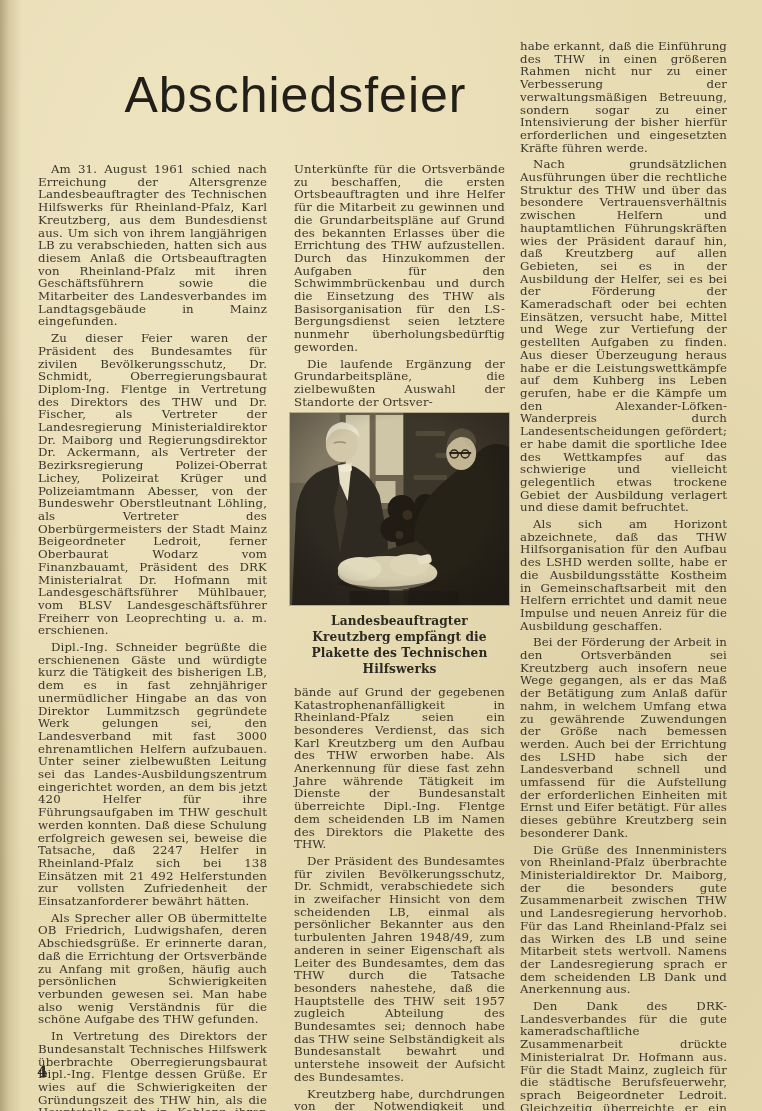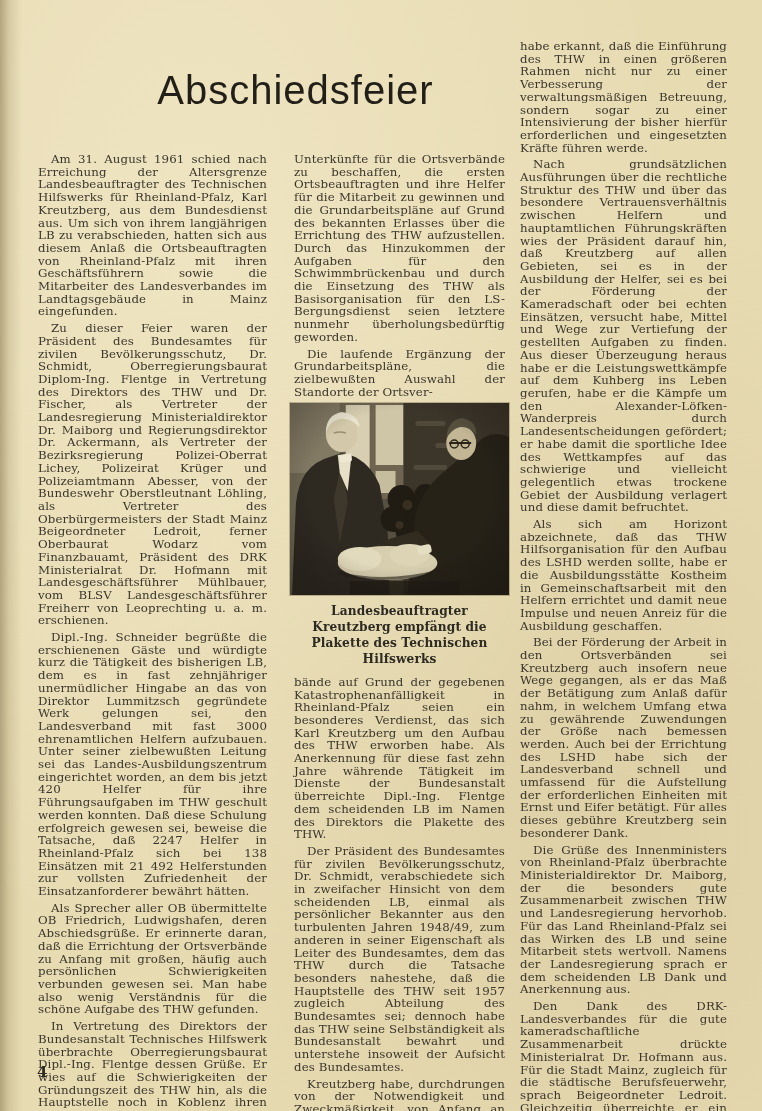--- a/index.html
+++ b/index.html
@@ -27,21 +27,21 @@
     color:#3a362c;
   }
   .body-text p { margin:4px; }
   .body-text p.indent { text-indent:13px; }
 
   .left-block { position:absolute; left:34px; top:70px; width:475px; }
   .article-header { text-align:center; padding-left:48px; }
   .article-title {
     font-family:"Liberation Sans", sans-serif;
     font-weight:500;
-    font-size:40px;
+    font-size:50px;
     line-height:1;
     letter-spacing:1px;
     color:#211f18;
   }
   .article-subtitle {
     font-family:"Liberation Sans", sans-serif;
     font-weight:700;
     font-size:15px;
     letter-spacing:0.3px;
     color:#2c2921;

